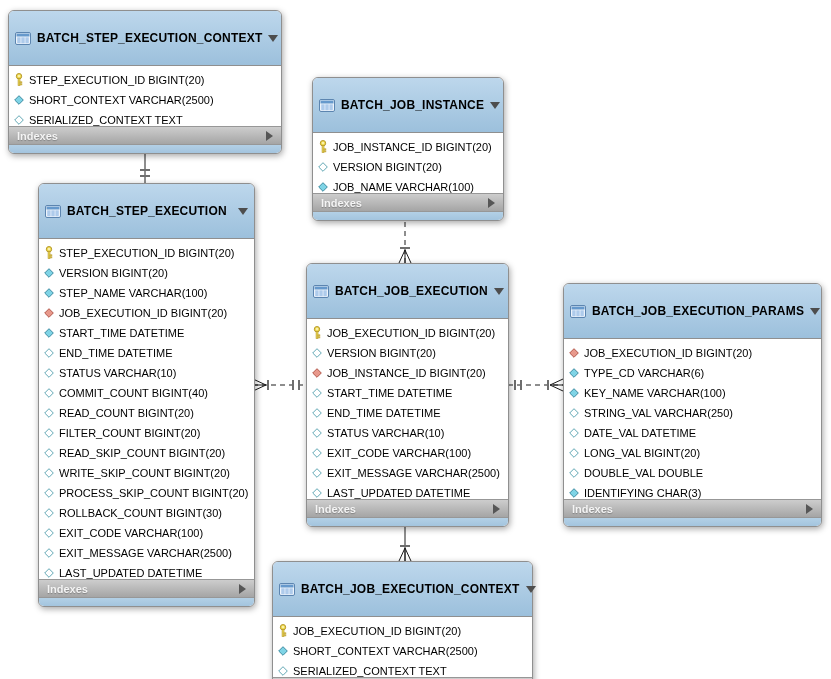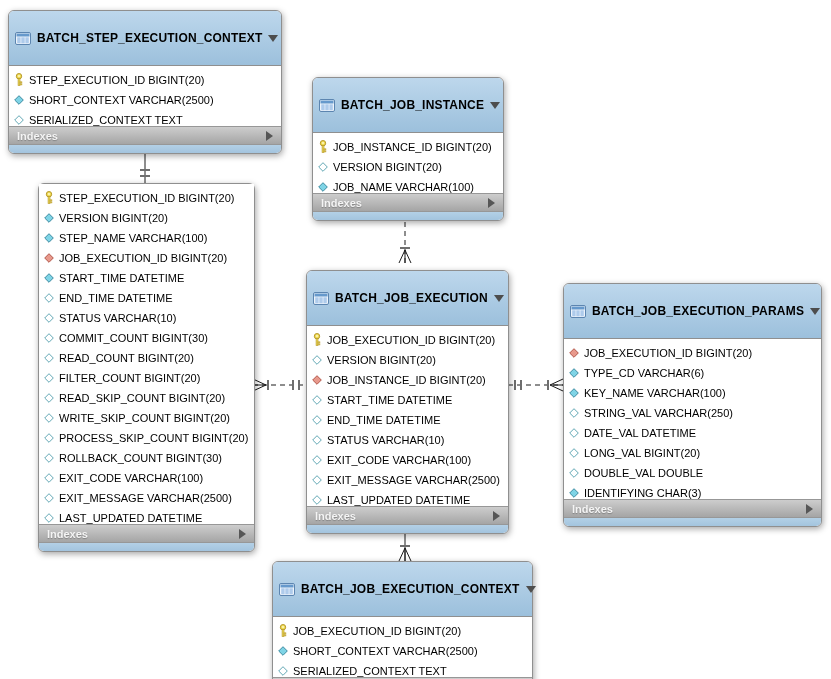--- a/index.html
+++ b/index.html
@@ -188,20 +188,33 @@
           <span class="clabel">JOB_NAME VARCHAR(100)</span>
         </div>
       </div>
       <div class="tfoot">
         <span class="flabel">Indexes</span>
         <span class="fexpand"></span>
       </div>
       <div class="tstrip"></div>
     </div>
     <div class="tw" style="left: 38px; top: 183px; width: 215px;">
+      <div class="th">
+        <span class="ticon">
+          <svg width="16" height="13" viewBox="0 0 16 13">
+            <rect x="0.5" y="0.5" width="15" height="12" rx="1.5" fill="#eef4fb" stroke="#5c85b0"></rect>
+            <rect x="1.5" y="1.5" width="13" height="3" fill="#6699cc"></rect>
+            <rect x="2.2" y="5.3" width="3.4" height="6" fill="#aecbeb"></rect>
+            <rect x="6.3" y="5.3" width="3.4" height="6" fill="#aecbeb"></rect>
+            <rect x="10.4" y="5.3" width="3.4" height="6" fill="#aecbeb"></rect>
+          </svg>
+        </span>
+        <span class="ttitle">BATCH_STEP_EXECUTION</span>
+        <span class="tcollapse"></span>
+      </div>
       <div class="tbody">
         <div class="trow">
           <span class="cicon">
             <svg width="10" height="13" viewBox="0 0 10 13">
               <circle cx="5" cy="3.2" r="2.7" fill="#f0dd55" stroke="#b89a2f"></circle>
               <circle cx="5" cy="2.9" r="1" fill="#fdf6c9" stroke="none"></circle>
               <rect x="4.1" y="5.4" width="1.9" height="7.1" fill="#f0dd55" stroke="#b89a2f" stroke-width="0.7"></rect>
               <rect x="5.9" y="8.8" width="2" height="1.1" fill="#f0dd55" stroke="#b89a2f" stroke-width="0.6"></rect>
               <rect x="5.9" y="10.8" width="2" height="1.1" fill="#f0dd55" stroke="#b89a2f" stroke-width="0.6"></rect>
             </svg>
@@ -255,21 +268,21 @@
             </svg>
           </span>
           <span class="clabel">STATUS VARCHAR(10)</span>
         </div>
         <div class="trow">
           <span class="cicon">
             <svg width="10" height="10" viewBox="0 0 10 10">
               <path d="M5 0.7 L9.3 5 L5 9.3 L0.7 5 Z" fill="#ffffff" stroke="#62a7b4"></path>
             </svg>
           </span>
-          <span class="clabel">COMMIT_COUNT BIGINT(30)</span>
+          <span class="clabel">COMMIT_COUNT BIGINT(40)</span>
         </div>
         <div class="trow">
           <span class="cicon">
             <svg width="10" height="10" viewBox="0 0 10 10">
               <path d="M5 0.7 L9.3 5 L5 9.3 L0.7 5 Z" fill="#ffffff" stroke="#62a7b4"></path>
             </svg>
           </span>
           <span class="clabel">READ_COUNT BIGINT(20)</span>
         </div>
         <div class="trow">
@@ -336,21 +349,21 @@
           </span>
           <span class="clabel">LAST_UPDATED DATETIME</span>
         </div>
       </div>
       <div class="tfoot">
         <span class="flabel">Indexes</span>
         <span class="fexpand"></span>
       </div>
       <div class="tstrip"></div>
     </div>
-    <div class="tw" style="left: 306px; top: 270px; width: 201px;">
+    <div class="tw" style="left: 306px; top: 263px; width: 201px;">
       <div class="th">
         <span class="ticon">
           <svg width="16" height="13" viewBox="0 0 16 13">
             <rect x="0.5" y="0.5" width="15" height="12" rx="1.5" fill="#eef4fb" stroke="#5c85b0"></rect>
             <rect x="1.5" y="1.5" width="13" height="3" fill="#6699cc"></rect>
             <rect x="2.2" y="5.3" width="3.4" height="6" fill="#aecbeb"></rect>
             <rect x="6.3" y="5.3" width="3.4" height="6" fill="#aecbeb"></rect>
             <rect x="10.4" y="5.3" width="3.4" height="6" fill="#aecbeb"></rect>
           </svg>
         </span>

